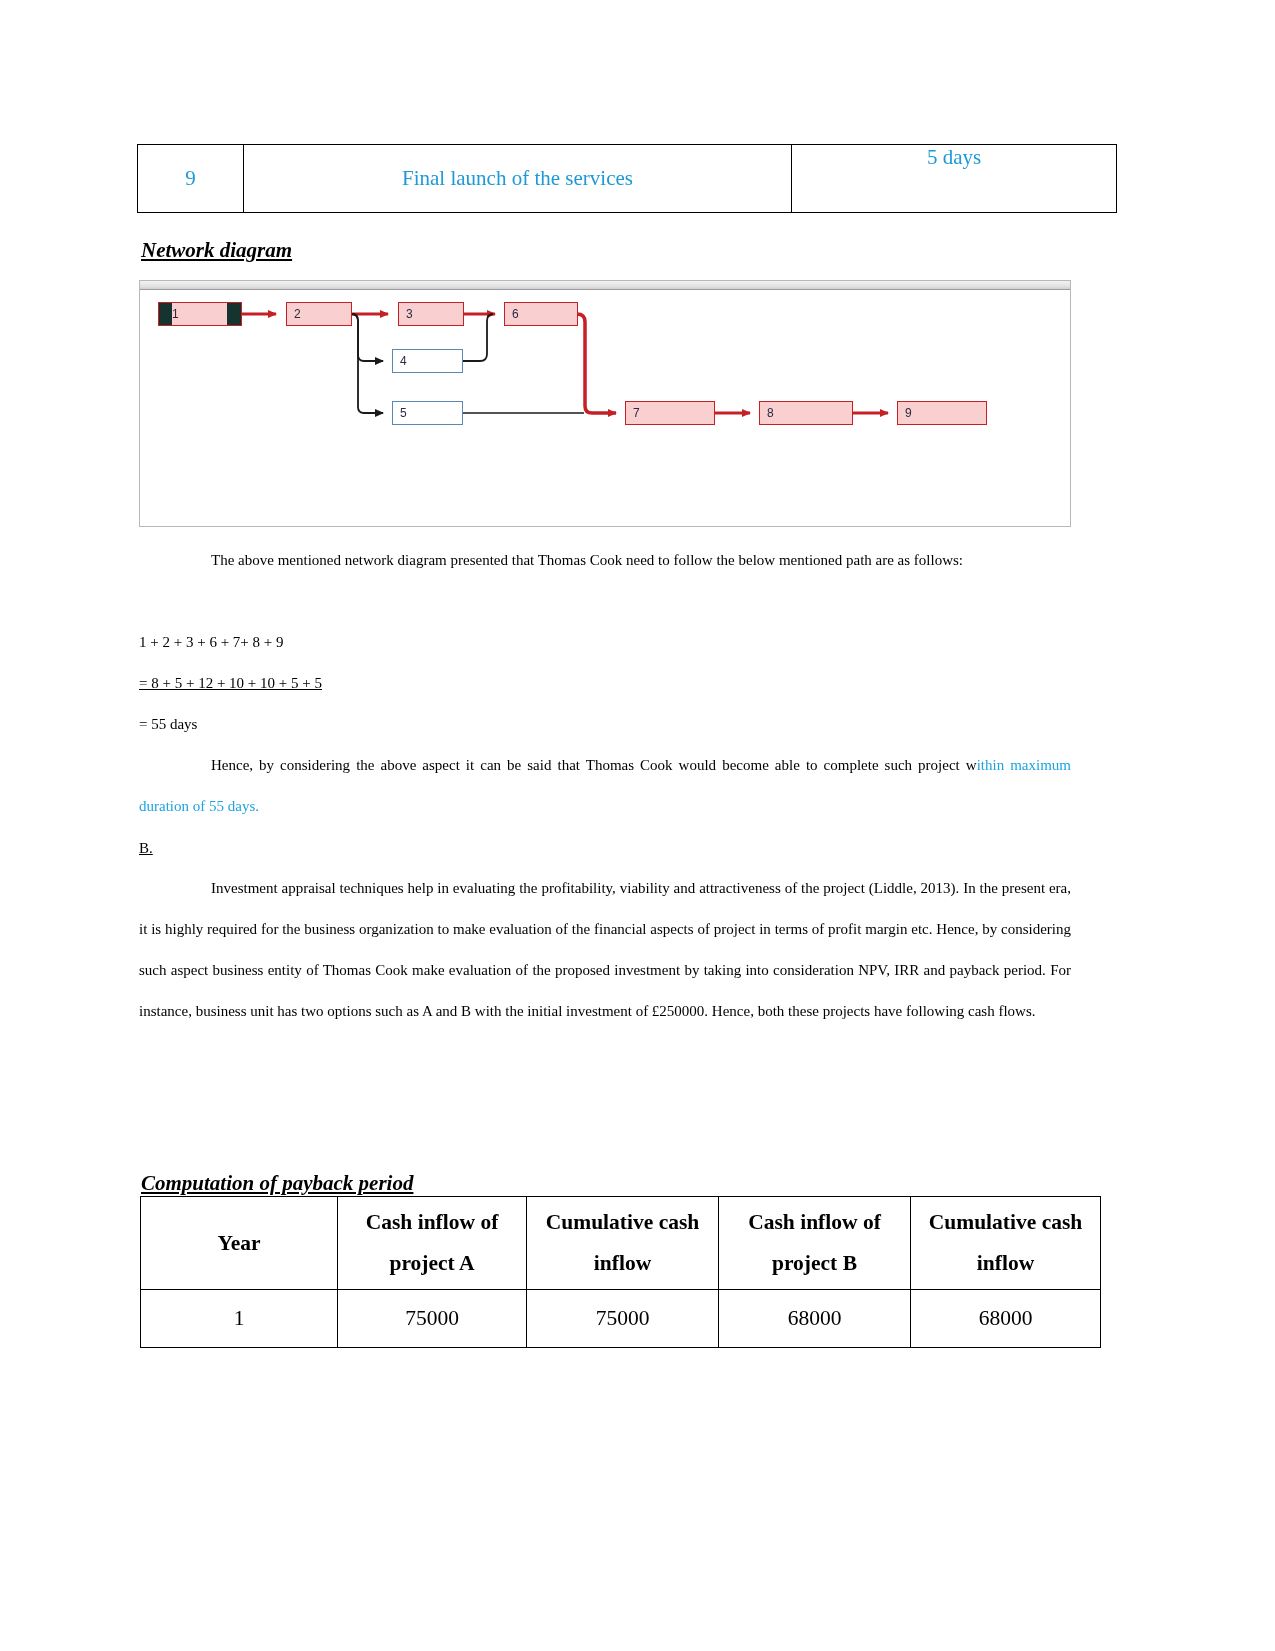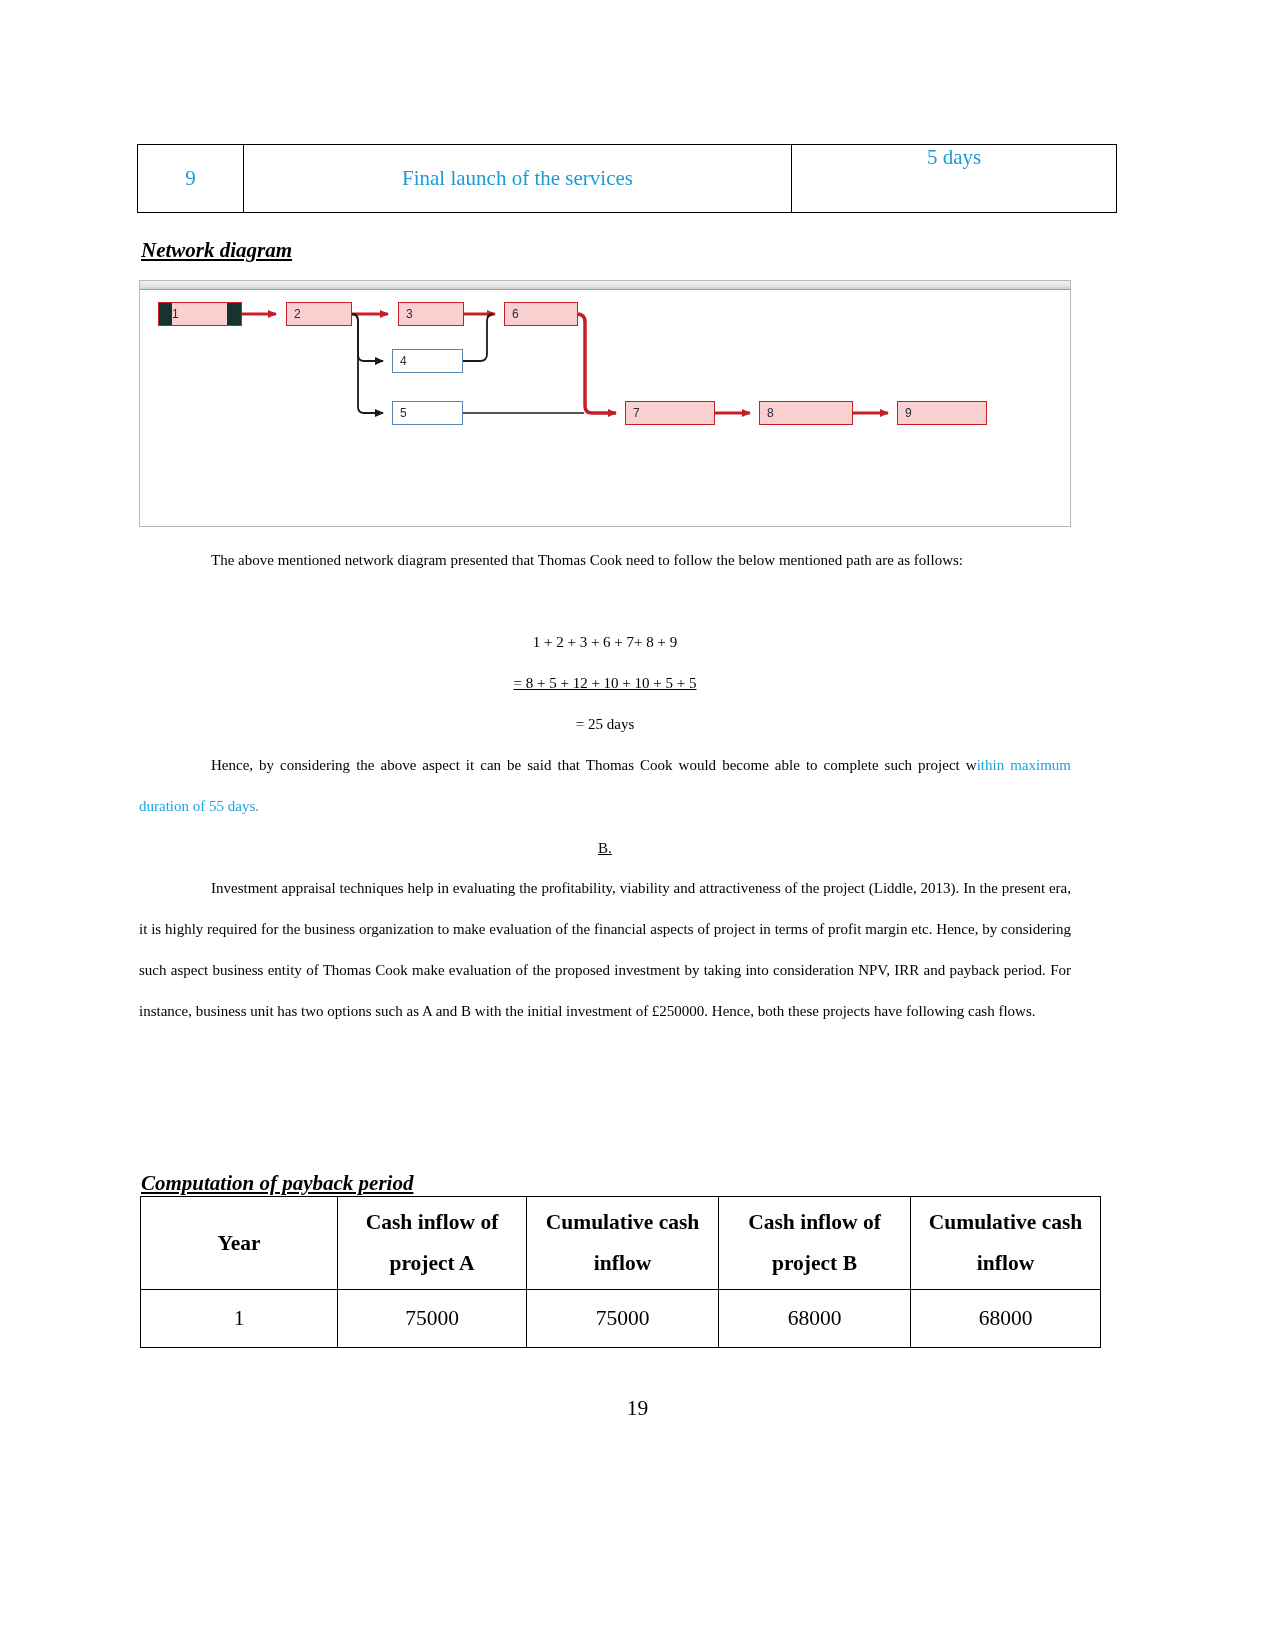--- a/index.html
+++ b/index.html
@@ -116,21 +116,21 @@
   
   .para {
     position: absolute;
     font-family: "Liberation Serif", serif;
     font-size: 15px;
     line-height: 41px;
     color: #000000;
     text-align: justify;
     text-justify: inter-word;
   }
-  .para.no-justify { text-align: center; }
+  .para.no-justify { text-align: left; }
   .indent { display: inline-block; width: 72px; }
   .cyan { color: #1CA3E0; }
 
   #p-above  { left: 139px; top: 540px; width: 932px; }
   #p-path1  { left: 139px; top: 622px; width: 932px; }
   #p-path2  { left: 139px; top: 663px; width: 932px; text-decoration: underline; }
   #p-path3  { left: 139px; top: 704px; width: 932px; }
   #p-hence  { left: 139px; top: 745px; width: 932px; }
   #p-bmark  { left: 139px; top: 828px; width: 932px; }
   #p-invest { left: 139px; top: 868px; width: 932px; }
@@ -273,21 +273,21 @@
     </div>
   </div>
 
   <div class="para" id="p-above">
     <span class="indent"></span><span>The above mentioned network diagram presented that Thomas Cook need to follow the</span>
     <span>below mentioned path are as follows:</span>
   </div>
 
   <div class="para no-justify" id="p-path1">1 + 2 + 3 + 6 + 7+ 8 + 9</div>
   <div class="para no-justify" id="p-path2">= 8 + 5 + 12 + 10 + 10 + 5 + 5</div>
-  <div class="para no-justify" id="p-path3">= 25 days</div>
+  <div class="para no-justify" id="p-path3">= 55 days</div>
 
   <div class="para" id="p-hence">
     <span class="indent"></span><span>Hence, by considering the above aspect it can be said that Thomas Cook would become</span>
     <span>able to complete such project w</span><span class="cyan">ithin maximum duration of 55 days.</span>
   </div>
 
   <div class="para no-justify" id="p-bmark">
     <span class="ulined">B.</span>
   </div>
 
@@ -333,15 +333,14 @@
       <tr>
         <td>1</td>
         <td>75000</td>
         <td>75000</td>
         <td>68000</td>
         <td>68000</td>
       </tr>
     </tbody>
   </table>
 
-  <div id="page-number">19</div>
 
 </div>
 
 </body></html>

